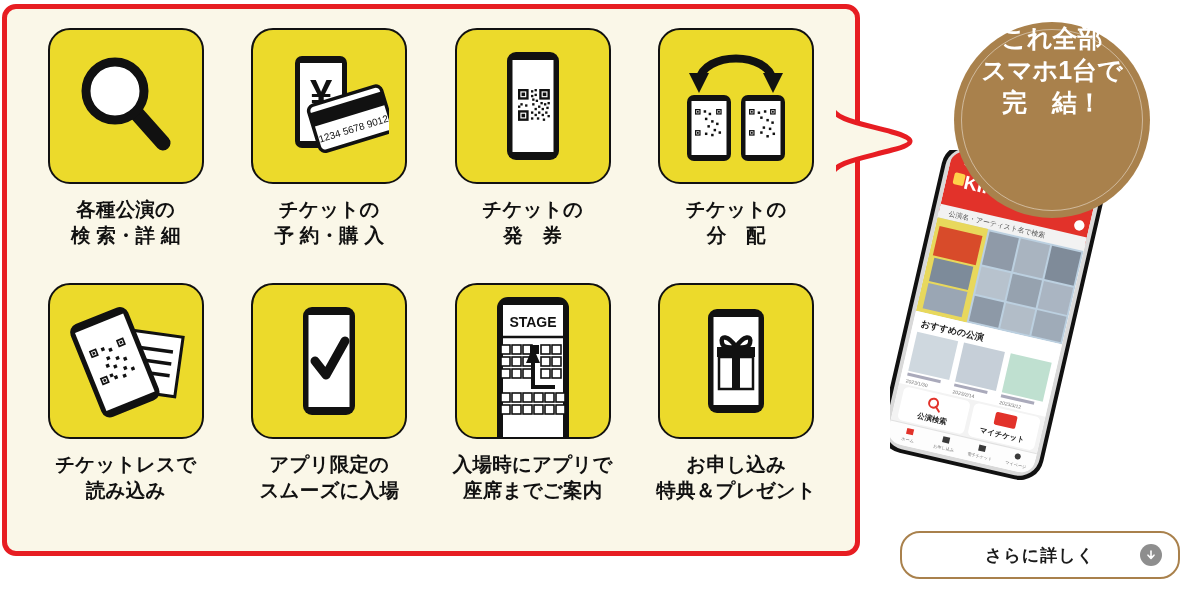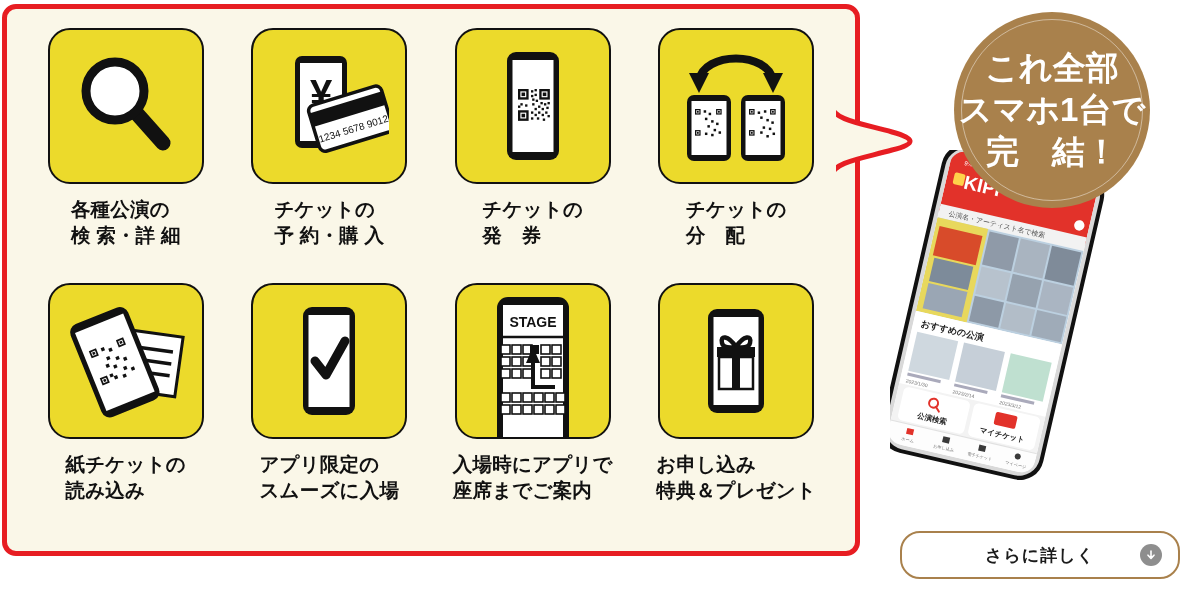--- a/index.html
+++ b/index.html
@@ -39,40 +39,40 @@
     border:2.5px solid #111111;
     border-radius:22px;
     box-sizing:border-box;
     position:relative;
     display:flex;align-items:center;justify-content:center;
     overflow:hidden;
   }
   .tile svg{display:block;}
   .cap{
     margin-top:13px;
-    text-align:left;
+    text-align:center;
     font-weight:bold;
     font-size:19.5px;
     line-height:1.32;
     color:#111111;
     letter-spacing:.2px;
     white-space:pre-line;
   }
 
   
   .right{position:absolute;left:880px;top:0;width:320px;height:600px;}
   .badge{
-    position:absolute;left:74px;top:12px;width:196px;height:196px;
+    position:absolute;left:74px;top:22px;width:196px;height:196px;
     border-radius:50%;
     background:#A9814C;
     color:#FFFFFF;
-    display:flex;flex-direction:column;align-items:center;justify-content:center;
+    display:flex;flex-direction:column;align-items:center;justify-content:flex-start;
     text-align:center;
     font-weight:bold;
-    font-size:33px;
+    font-size:25px;
     line-height:1.28;
     z-index:4;
     white-space:pre-line;
   }
   .badge .ring{
     position:absolute;left:7px;top:7px;right:7px;bottom:7px;
     border:1.4px solid rgba(255,255,255,.45);
     border-radius:50%;
     pointer-events:none;
   }
@@ -283,21 +283,21 @@
               <rect x="30" y="32" width="4" height="4"></rect>
                 <rect x="38" y="36" width="4" height="4"></rect>
               <rect x="16" y="38" width="4" height="4"></rect>
                 <rect x="26" y="40" width="4" height="4"></rect>
               <rect x="12" y="22" width="4" height="4"></rect>
                 <rect x="12" y="34" width="4" height="4"></rect>
             </g>
           </g>
         </svg>
       </div>
-      <div class="cap">紙チケットの
+      <div class="cap">チケットレスで
 読み込み</div>
     </div>
 
     <div class="cell">
       <div class="tile">
         <svg width="120" height="120" viewBox="0 0 120 120">
           <rect x="34" y="6" width="52" height="108" rx="9" fill="#111"></rect>
           <rect x="39.5" y="14" width="41" height="92" fill="#fff"></rect>
           <path d="M46 60 L57 74 L76 40" fill="none" stroke="#111" stroke-width="9" stroke-linecap="round" stroke-linejoin="round"></path>
         </svg>

